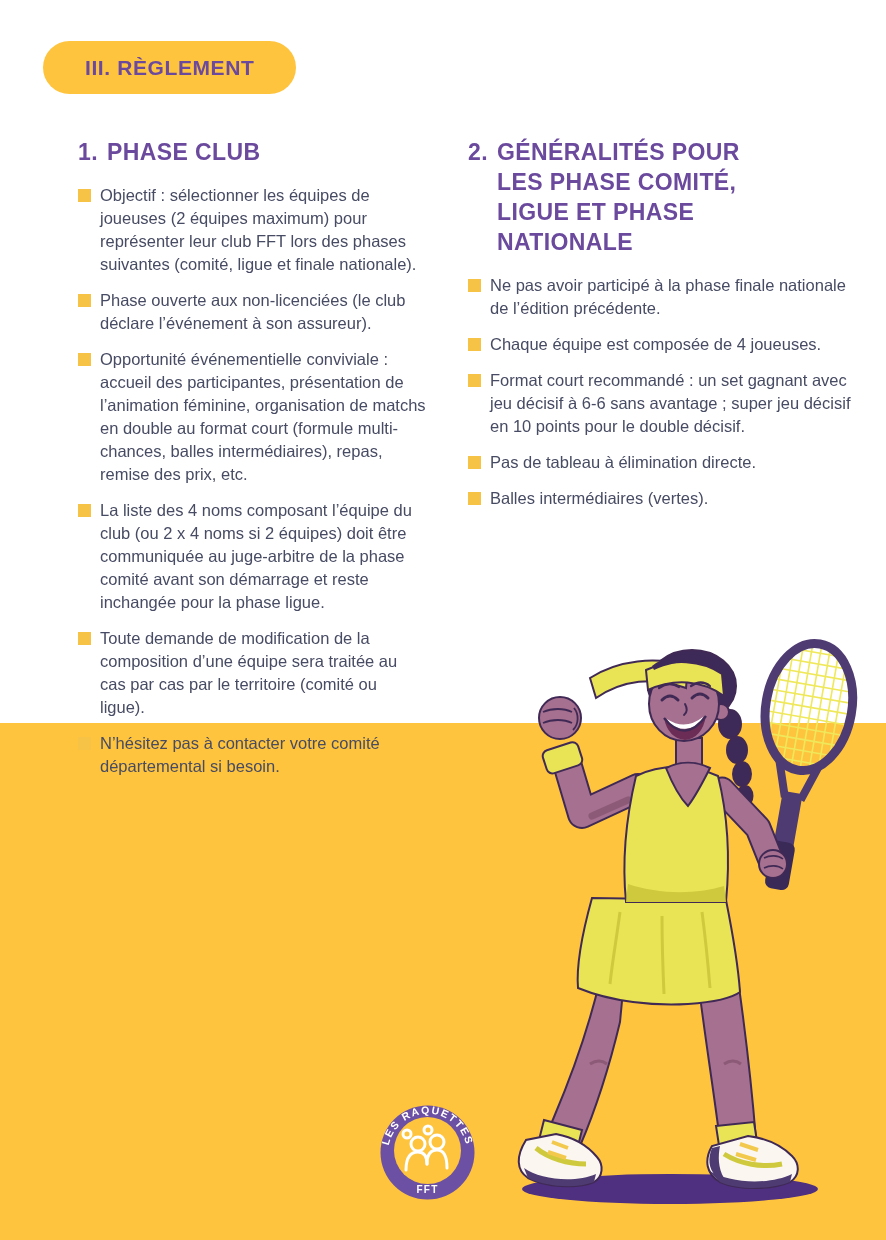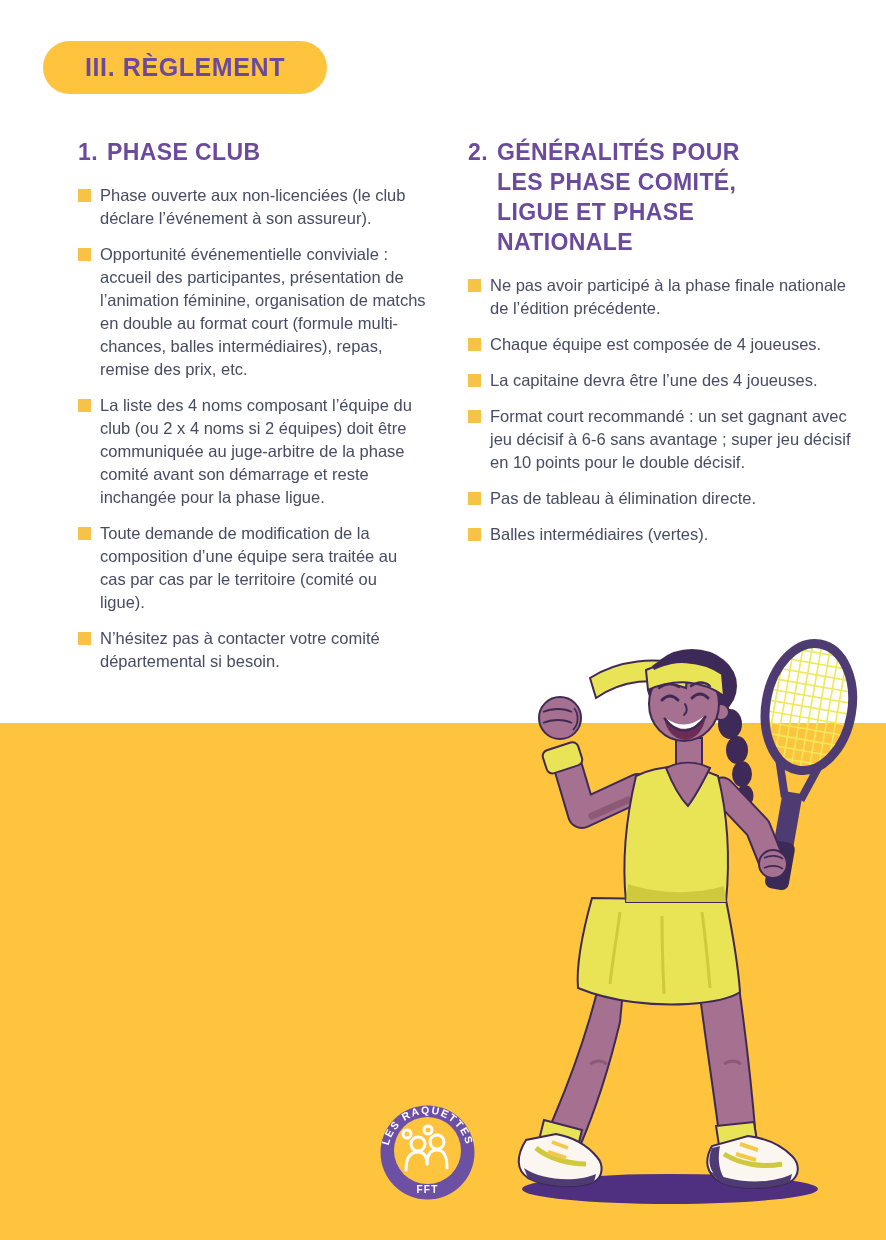--- a/index.html
+++ b/index.html
@@ -9,21 +9,21 @@
     font-family:"Liberation Sans", sans-serif;
   }
   .title-pill {
     position:absolute; left:43px; top:41px; height:53px;
     padding:0 42px; border-radius:27px;
     background:var(--accent-yellow,#FFC43E);
     display:flex; align-items:center;
   }
   .title-pill .t {
     color:var(--heading-purple,#6B4A9E);
-    font-size:25px; font-weight:700; letter-spacing:.6px;
+    font-size:21px; font-weight:700; letter-spacing:.6px;
   }
   .col { position:absolute; top:137px; }
   .col-left  { left:78px;  width:348px; }
   .col-right { left:468px; width:388px; }
   .sec-heading {
     display:flex; gap:9px; margin:0 0 17px 0;
     color:var(--heading-purple,#6B4A9E);
     font-size:23px; font-weight:700; line-height:30px; letter-spacing:.4px;
   }
   .hl { display:block; }
@@ -57,20 +57,24 @@
   <div class="yellow-band"></div>
 
   <section class="col col-left">
     <h2 class="sec-heading">
       <span>1.</span>
       <span>
         <span class="hl">PHASE CLUB</span>
       </span>
     </h2>
     <ul class="bullets">
+      <li class="bullet">
+          <span class="sq"></span>
+          <span class="bt">Objectif : sélectionner les équipes de joueuses (2 équipes maximum) pour représenter leur club FFT lors des phases suivantes (comité, ligue et finale nationale).</span>
+        </li>
       <li class="bullet">
           <span class="sq"></span>
           <span class="bt">Phase ouverte aux non-licenciées (le club déclare l’événement à son assureur).</span>
         </li>
       <li class="bullet">
           <span class="sq"></span>
           <span class="bt">Opportunité événementielle conviviale : accueil des participantes, présentation de l’animation féminine, organisation de matchs en double au format court (formule multi-chances, balles intermédiaires), repas, remise des prix, etc.</span>
         </li>
       <li class="bullet">
           <span class="sq"></span>
@@ -98,24 +102,20 @@
       </span>
     </h2>
     <ul class="bullets">
       <li class="bullet">
           <span class="sq"></span>
           <span class="bt">Ne pas avoir participé à la phase finale nationale de l’édition précédente.</span>
         </li>
       <li class="bullet">
           <span class="sq"></span>
           <span class="bt">Chaque équipe est composée de 4 joueuses.</span>
-        </li>
-      <li class="bullet">
-          <span class="sq"></span>
-          <span class="bt">La capitaine devra être l’une des 4 joueuses.</span>
         </li>
       <li class="bullet">
           <span class="sq"></span>
           <span class="bt">Format court recommandé : un set gagnant avec jeu décisif à 6-6 sans avantage ; super jeu décisif en 10 points pour le double décisif.</span>
         </li>
       <li class="bullet">
           <span class="sq"></span>
           <span class="bt">Pas de tableau à élimination directe.</span>
         </li>
       <li class="bullet">

